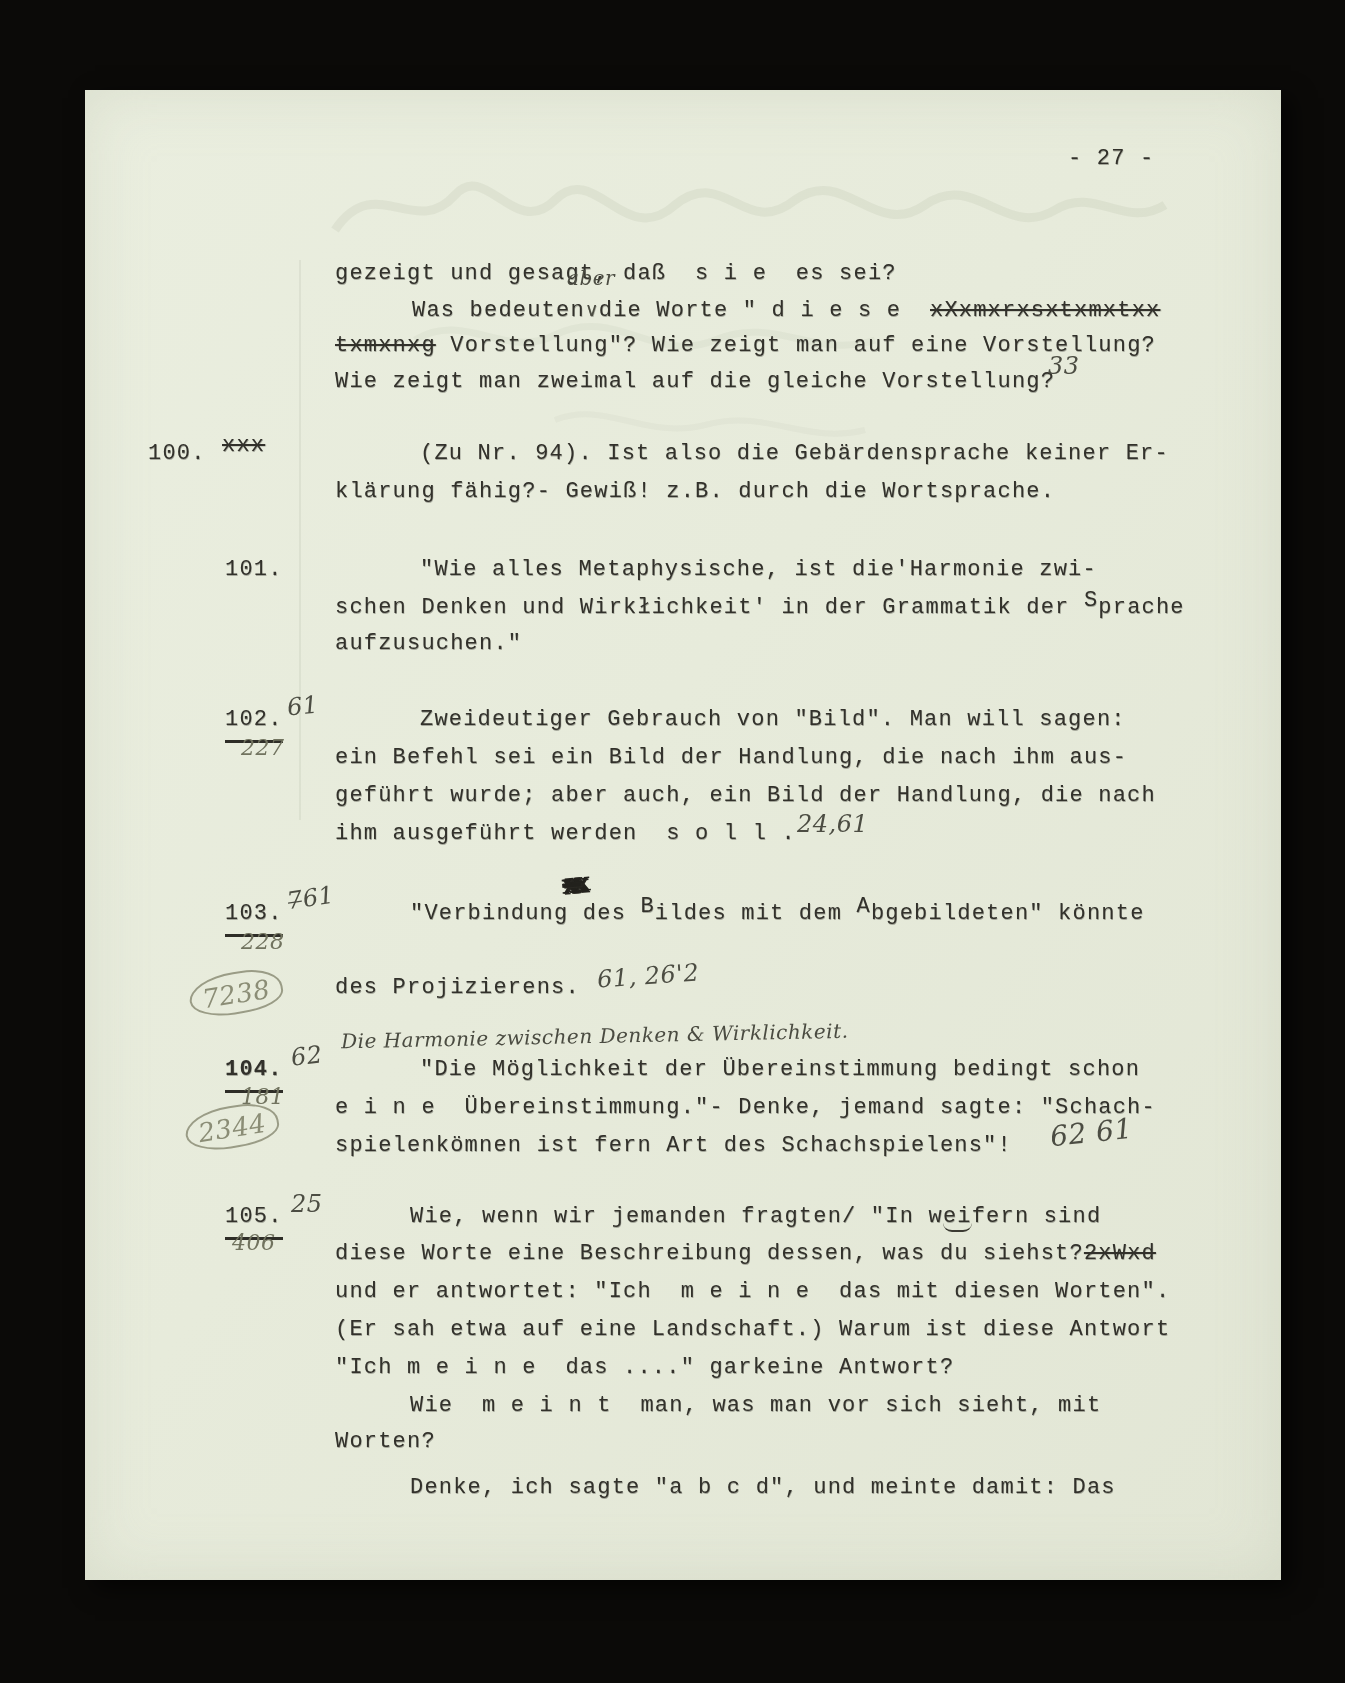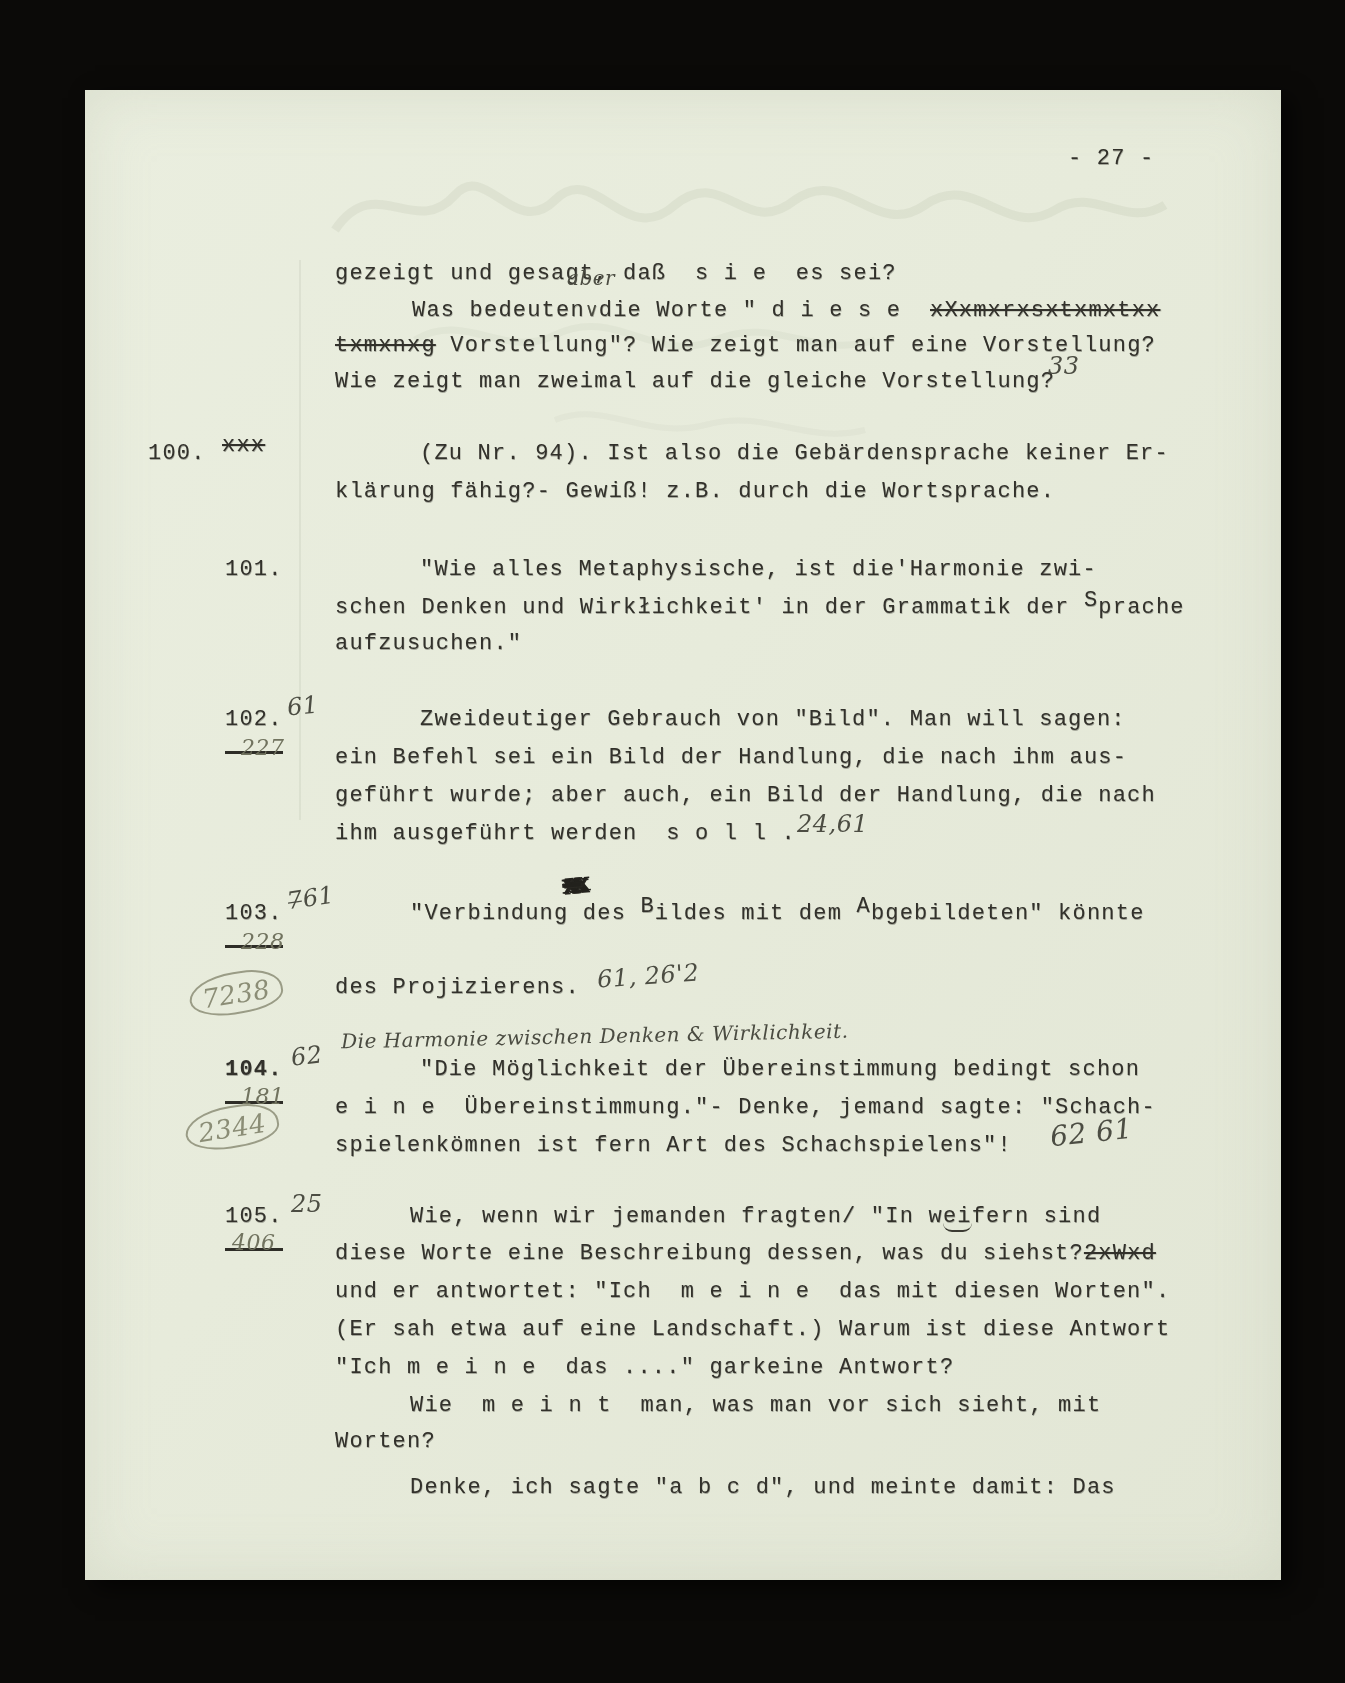--- a/index.html
+++ b/index.html
@@ -23,21 +23,21 @@
     background:rgba(120,126,104,0.10);
   }
   .t {
     position:absolute;
     font-family:"Liberation Mono","DejaVu Sans Mono",monospace;
     font-size:22px; line-height:27px; letter-spacing:1.2px;
     color:#32312b; white-space:pre;
     text-shadow:0.5px 0.5px 0 rgba(44,43,37,0.35);
   }
   .struck { text-decoration:line-through; text-decoration-thickness:2px; }
-  .underl { border-bottom:3px solid #2e2d27; padding-bottom:19px; }
+  .underl { border-bottom:3px solid #2e2d27; padding-bottom:8px; }
   .raised { position:relative; top:-7px; }
   .transposed {
     display:inline-block; border-bottom:2px solid #3c3b33;
     border-radius:0 0 9px 9px; margin-bottom:-4px;
   }
   .caret {
     font-family:"DejaVu Serif",serif; font-style:italic;
     font-size:19px; color:#4c4d43; letter-spacing:0;
   }
   .hw {

